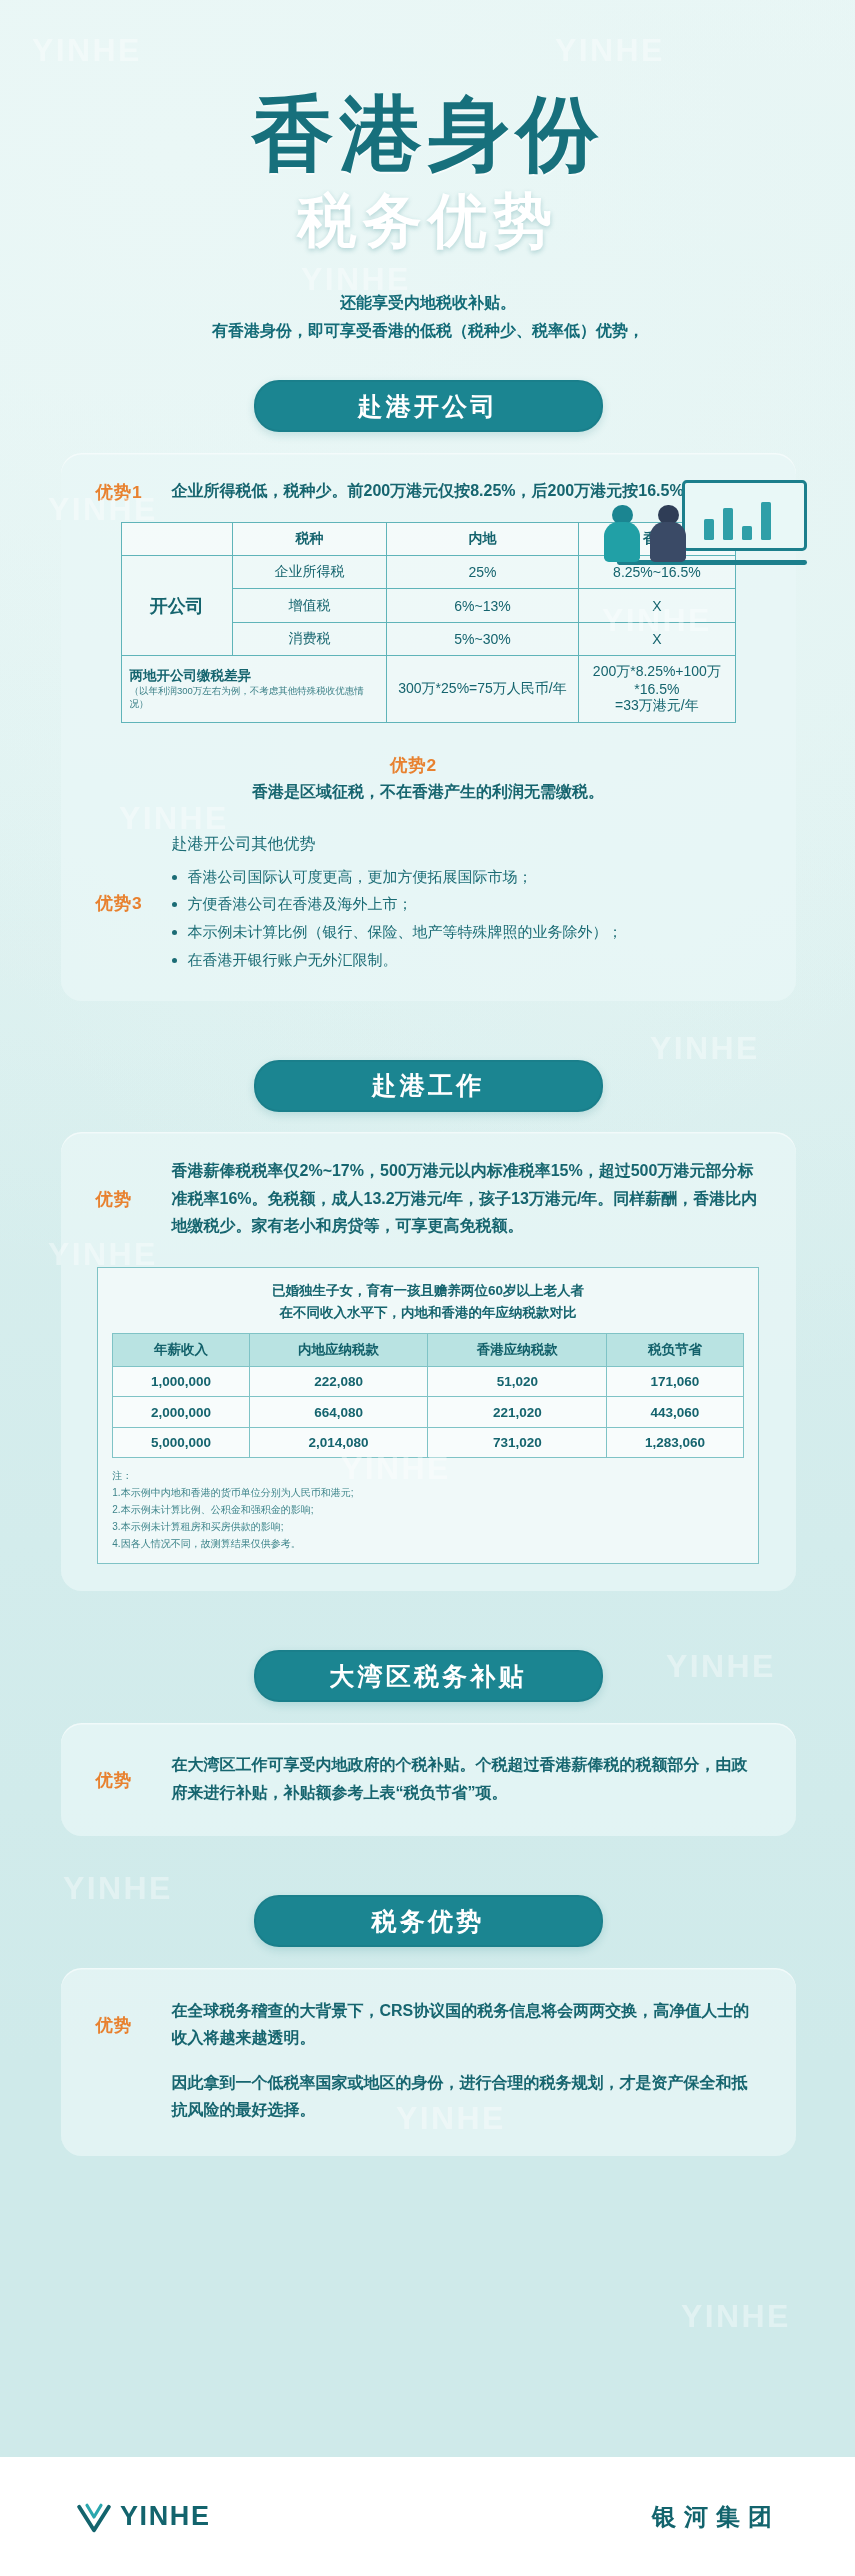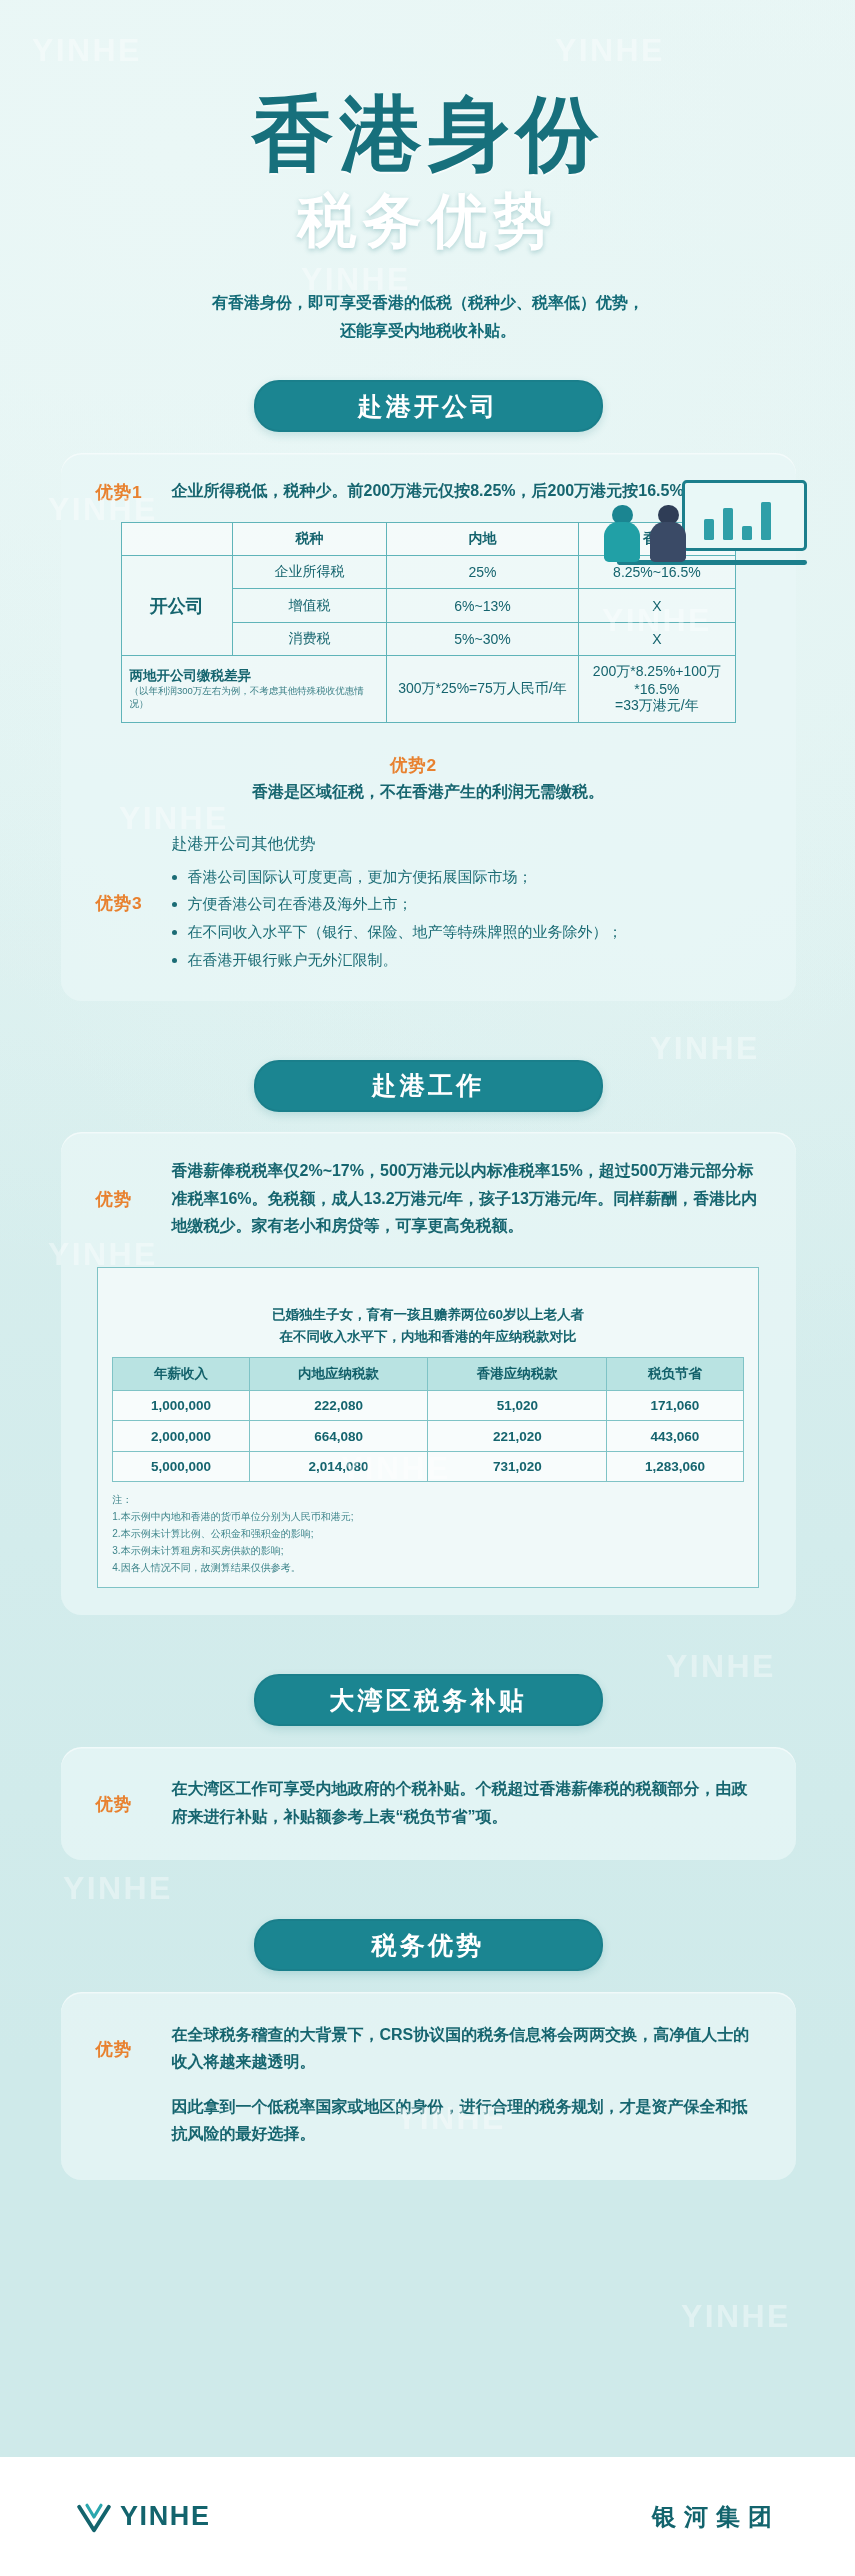--- a/index.html
+++ b/index.html
@@ -221,22 +221,22 @@
   <div class="wm" style="left:341px;top:1450px;">YINHE</div>
   <div class="wm" style="left:666px;top:1648px;">YINHE</div>
   <div class="wm" style="left:63px;top:1870px;">YINHE</div>
   <div class="wm" style="left:396px;top:2100px;">YINHE</div>
   <div class="wm" style="left:681px;top:2298px;">YINHE</div>
 
   <div class="hero">
     <div class="hero-title">香港身份</div>
     <div class="hero-sub">税务优势</div>
     <div class="hero-desc">
+      <div>还能享受内地税收补贴。</div>
       <div>有香港身份，即可享受香港的低税（税种少、税率低）优势，</div>
-      <div>还能享受内地税收补贴。</div>
     </div>
   </div>
 
   <div class="illus">
     <div class="screen">
       <div class="bar" style="left:19px;height:20.6px;"></div>
       <div class="bar" style="left:38px;height:32px;"></div>
       <div class="bar" style="left:57px;height:14.3px;"></div>
       <div class="bar" style="left:76px;height:38px;"></div>
     </div>
@@ -312,21 +312,21 @@
 
       <div class="adv-row" style="margin-top:25px;">
         <div class="adv-tag">
           <span>优势</span><span class="num">3</span>
         </div>
         <div style="flex:1;">
           <div class="adv-body normal">赴港开公司其他优势</div>
           <ul class="bullets">
             <li>香港公司国际认可度更高，更加方便拓展国际市场；</li>
             <li>方便香港公司在香港及海外上市；</li>
-            <li>在不同收入水平下（银行、保险、地产等特殊牌照的业务除外）；</li>
+            <li>本示例未计算比例（银行、保险、地产等特殊牌照的业务除外）；</li>
             <li>在香港开银行账户无外汇限制。</li>
           </ul>
         </div>
       </div>
 
     </div>
   </div>
 
   <div style="margin-top:59px;">
     <div class="sec-head">
@@ -336,21 +336,21 @@
     <div class="card" style="margin-top:20.6px;padding:25px 0 27px 0;">
       <div class="adv-row">
         <div class="adv-tag">
           <span>优势</span>
         </div>
         <div class="adv-body">香港薪俸税税率仅2%~17%，500万港元以内标准税率15%，超过500万港元部分标准税率16%。免税额，成人13.2万港元/年，孩子13万港元/年。同样薪酬，香港比内地缴税少。家有老小和房贷等，可享更高免税额。</div>
       </div>
 
       <div style="margin-top:27px;">
         <div class="t2-wrap">
-          <div class="t2-title" style="white-space:pre-line;margin-top:24px;">已婚独生子女，育有一孩且赡养两位60岁以上老人者
+          <div class="t2-title" style="white-space:pre-line;">已婚独生子女，育有一孩且赡养两位60岁以上老人者
 在不同收入水平下，内地和香港的年应纳税款对比</div>
           <table class="t2">
             <tbody>
                 <tr>
               <th>年薪收入</th>
               <th>内地应纳税款</th>
               <th>香港应纳税款</th>
               <th>税负节省</th>
             </tr>
             <tr>

